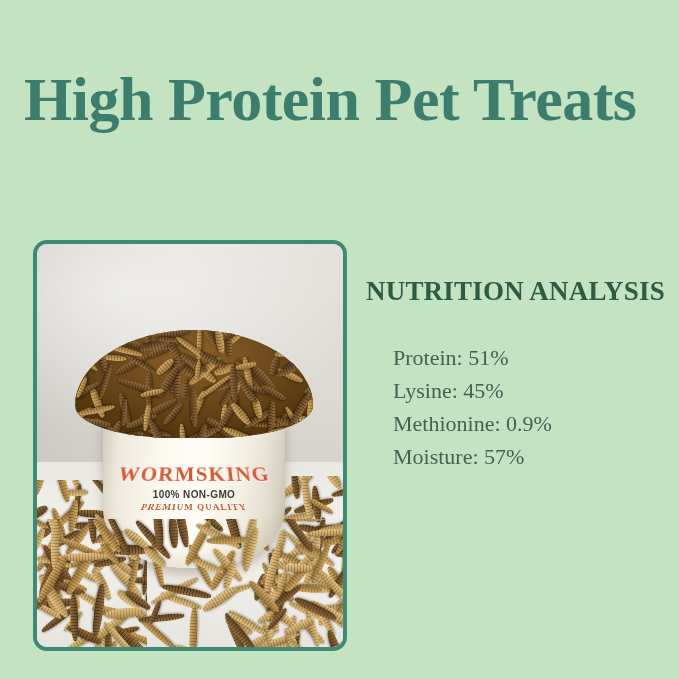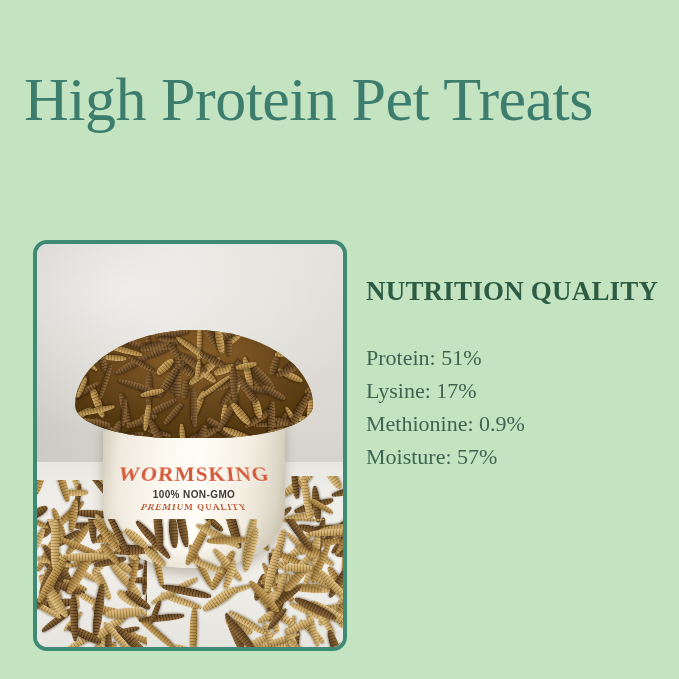--- a/index.html
+++ b/index.html
@@ -18,21 +18,21 @@
 
   
   #page-title {
     position:absolute;
     left:24px;
     top:63px;
     width:640px;
     height:72px;
     font-family:"Liberation Serif", serif;
     font-size:62px;
-    font-weight:400;
+    font-weight:700;
     line-height:72px;
     letter-spacing:-0.5px;
     color:#3d7d6e;
     white-space:nowrap;
   }
 
   
   #product-photo-frame {
     position:absolute;
     left:33px;
@@ -195,20 +195,21 @@
     font-size:27px;
     font-weight:700;
     letter-spacing:.2px;
     color:#2d5c42;
     white-space:nowrap;
   }
 
   #nutrition-list {
     list-style:none;
     margin-top:34px;
+    margin-left:27px;
   }
 
   #nutrition-list li {
     font-family:"Liberation Serif", serif;
     font-size:22px;
     line-height:33px;
     color:#3f6450;
     white-space:nowrap;
   }
 </style>
@@ -601,20 +602,20 @@
         <i class="worm" style="width: 27.1px; height: 6.4px; left: -13.8px; top: -0.5px; transform: rotate(203.9deg);"></i>
         <i class="worm" style="width: 37.7px; height: 6.1px; left: 289.5px; top: 16.2px; transform: rotate(120.6deg);"></i>
         <i class="worm" style="width: 53.9px; height: 9px; left: -11.8px; top: 56px; transform: rotate(300.4deg);"></i>
         <i class="worm light" style="width: 48.9px; height: 8.7px; left: 211.1px; top: 44.5px; transform: rotate(285.1deg);"></i>
         <i class="worm" style="width: 35px; height: 9.9px; left: 297.6px; top: 34.8px; transform: rotate(59.1deg);"></i>
       </div>
   </div>
 </div>
 
 <div id="nutrition-panel">
-  <div id="nutrition-heading">NUTRITION QUALITY</div>
+  <div id="nutrition-heading">NUTRITION ANALYSIS</div>
   <ul id="nutrition-list">
       <li>Protein: 51%</li>
-      <li>Lysine: 17%</li>
+      <li>Lysine: 45%</li>
       <li>Methionine: 0.9%</li>
       <li>Moisture: 57%</li>
     </ul>
 </div>
 
 </body></html>

